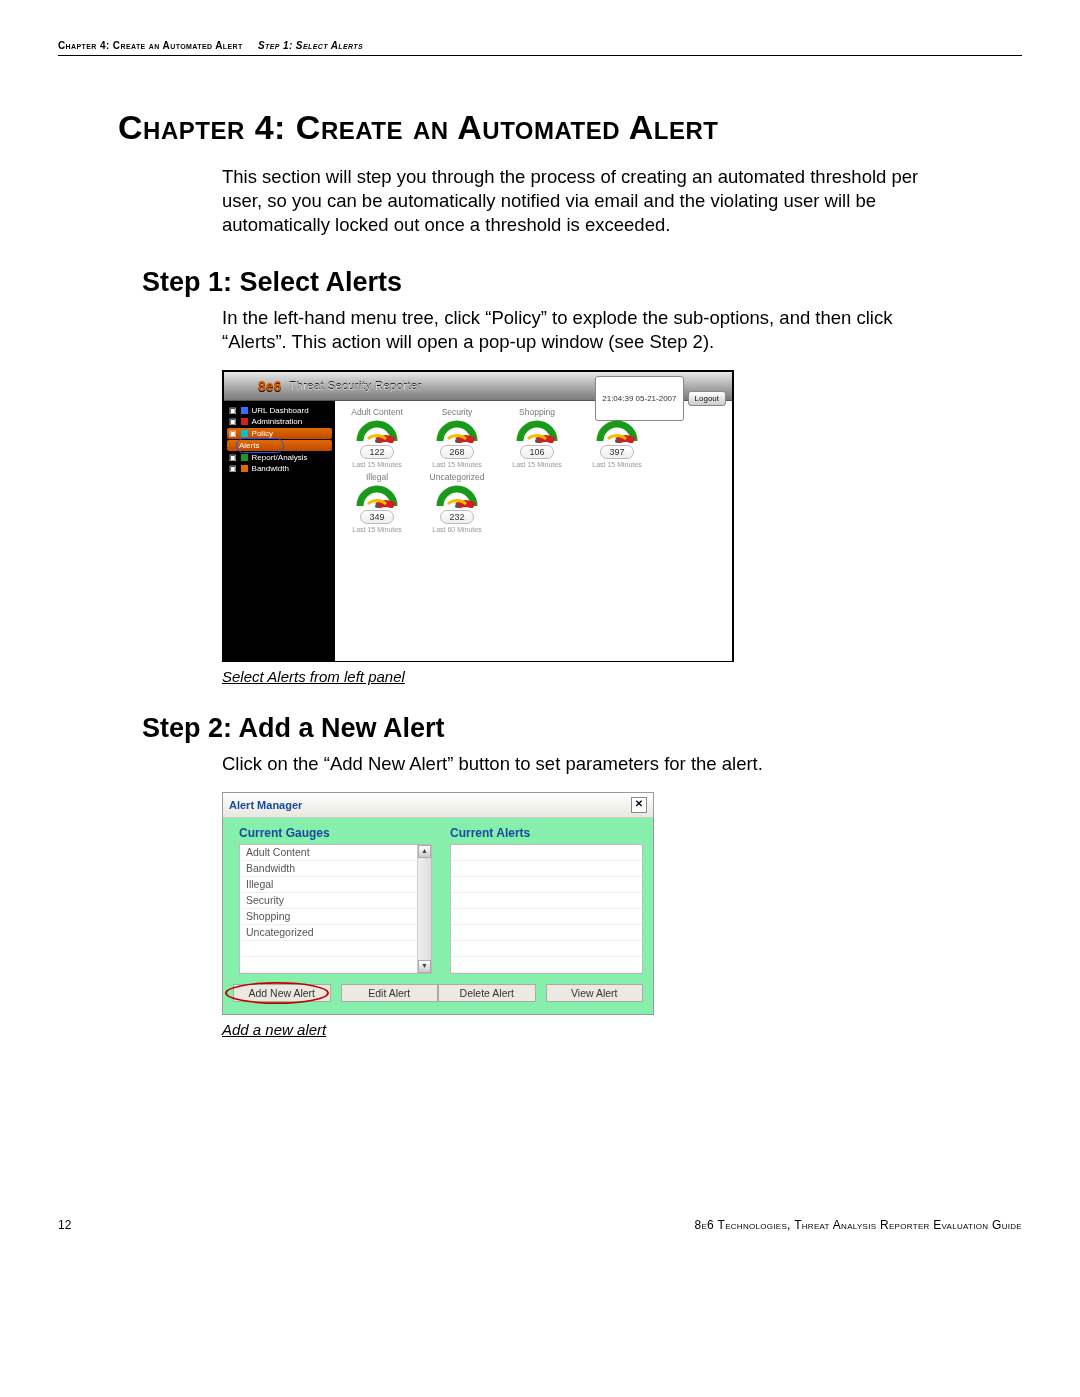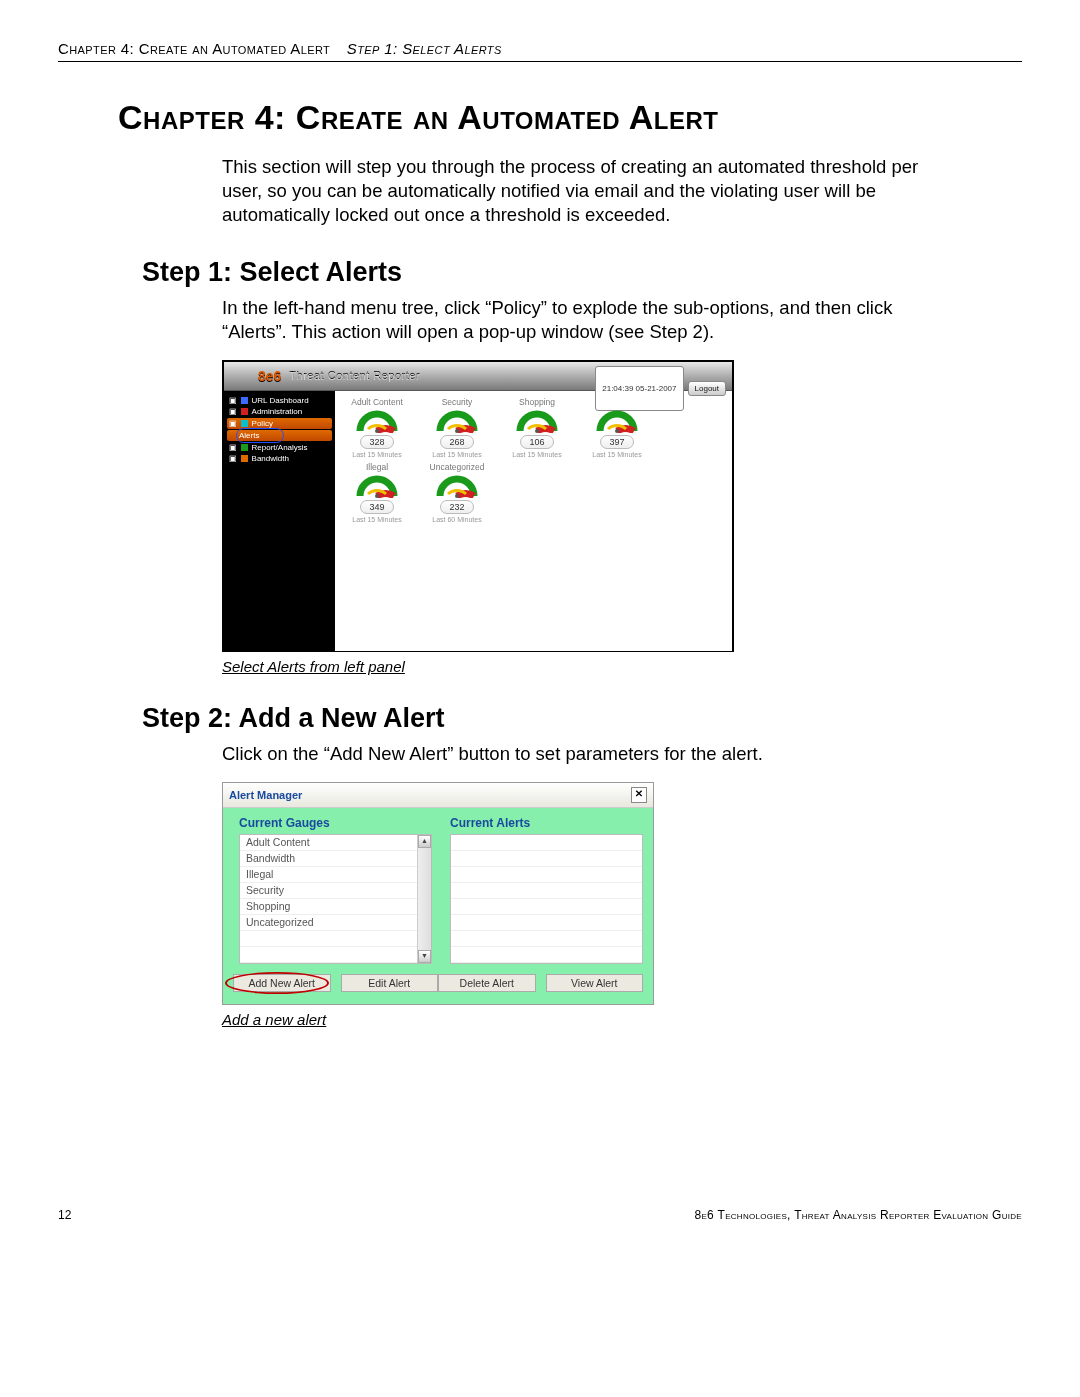--- a/index.html
+++ b/index.html
@@ -7,26 +7,27 @@
     padding: 0;
     background: #fff;
     font-family: Arial, Helvetica, sans-serif;
     color: #000;
     width: 1080px;
   }
   .page {
     padding: 40px 58px 30px 58px;
   }
   .running-head {
-    font-size: 15px;
+    font-size: 10px;
     letter-spacing: 0.4px;
     font-variant: small-caps;
     border-bottom: 1.5px solid #000;
     padding-bottom: 4px;
-    margin-bottom: 36px;
+    margin-bottom: 52px;
+    font-weight: bold;
   }
   .running-head .rh-plain { font-style: normal; }
   .running-head .rh-ital { font-style: italic; margin-left: 12px; }
   h1.chapter-title {
     font-variant: small-caps;
     font-size: 34px;
     font-weight: bold;
     margin: 0 0 18px 60px;
     letter-spacing: 0.5px;
   }
@@ -288,21 +289,21 @@
 
   <p class="intro-para">This section will step you through the process of creating an automated threshold per user, so you can be automatically notified via email and the violating user will be automatically locked out once a threshold is exceeded.</p>
 
   <h2 class="step-title">Step 1: Select Alerts</h2>
   <p class="step-para">In the left-hand menu tree, click “Policy” to explode the sub-options, and then click “Alerts”. This action will open a pop-up window (see Step 2).</p>
 
   <div class="fig-wrap">
     <div class="tar-window">
       <div class="tar-titlebar">
         <span class="tar-logo-8e6">8e6</span>
-        <span class="tar-title">Threat Content Reporter</span>
+        <span class="tar-title">Threat Security Reporter</span>
         <div class="tar-topright">
           <span class="tar-timestamp">21:04:39 05-21-2007</span>
           <span class="tar-logout">Logout</span>
         </div>
       </div>
       <div class="tar-body">
         <div class="tar-sidebar">
           <div class="tar-nav-item">
             <span>▣</span>
             <span class="nav-sq sq-blue"></span>
@@ -338,21 +339,21 @@
           <div class="gauge-cell">
             <div class="gauge-title">Adult Content</div>
             <div class="gauge-arc">
               <svg viewBox="0 0 42 24">
                   <path d="M4 22 A17 17 0 0 1 38 22" fill="none" stroke="#1a9a1a" stroke-width="7"></path>
                   <path d="M21 22 A17 17 0 0 1 38 22" fill="none" stroke="#d02020" stroke-width="7"></path>
                   <path d="M12 20 A13 13 0 0 1 30 20" fill="none" stroke="#f0c000" stroke-width="3"></path>
                   <circle cx="21" cy="22" r="2" fill="#555"></circle>
                 </svg>
             </div>
-            <span class="gauge-value">328</span>
+            <span class="gauge-value">122</span>
             <div class="gauge-sub">Last 15 Minutes</div>
           </div>
           <div class="gauge-cell">
             <div class="gauge-title">Security</div>
             <div class="gauge-arc">
               <svg viewBox="0 0 42 24">
                   <path d="M4 22 A17 17 0 0 1 38 22" fill="none" stroke="#1a9a1a" stroke-width="7"></path>
                   <path d="M21 22 A17 17 0 0 1 38 22" fill="none" stroke="#d02020" stroke-width="7"></path>
                   <path d="M12 20 A13 13 0 0 1 30 20" fill="none" stroke="#f0c000" stroke-width="3"></path>
                   <circle cx="21" cy="22" r="2" fill="#555"></circle>

